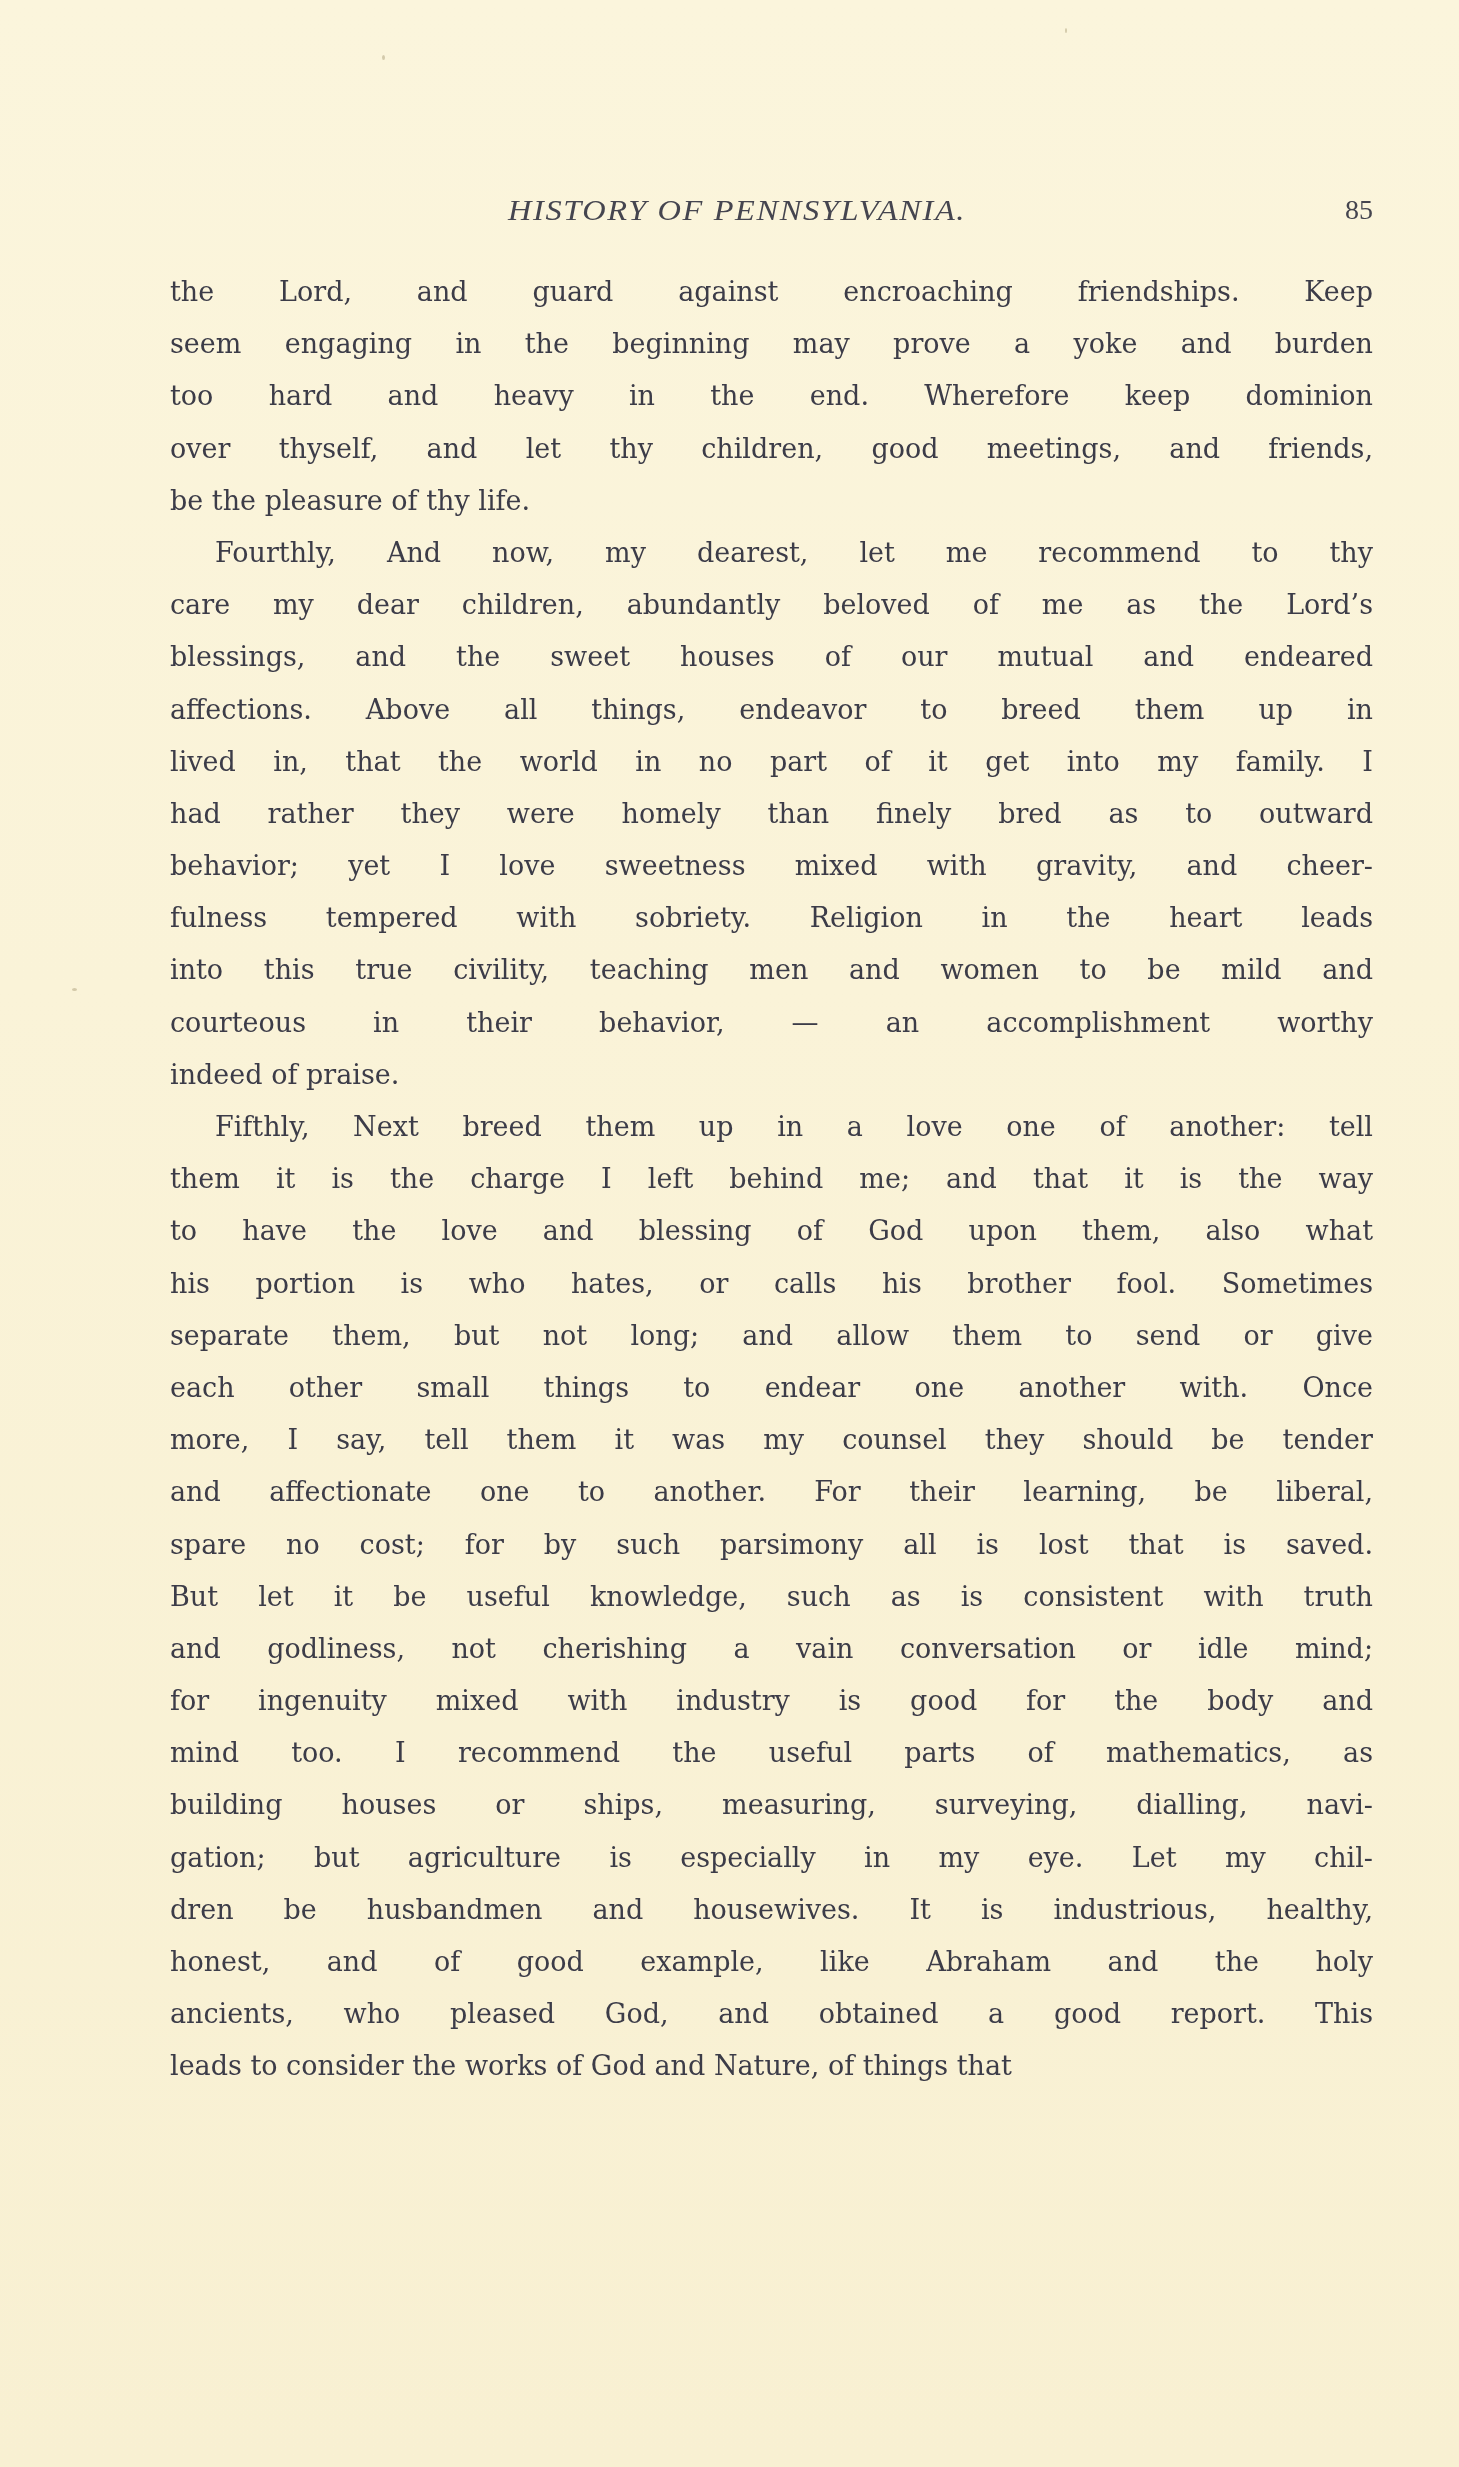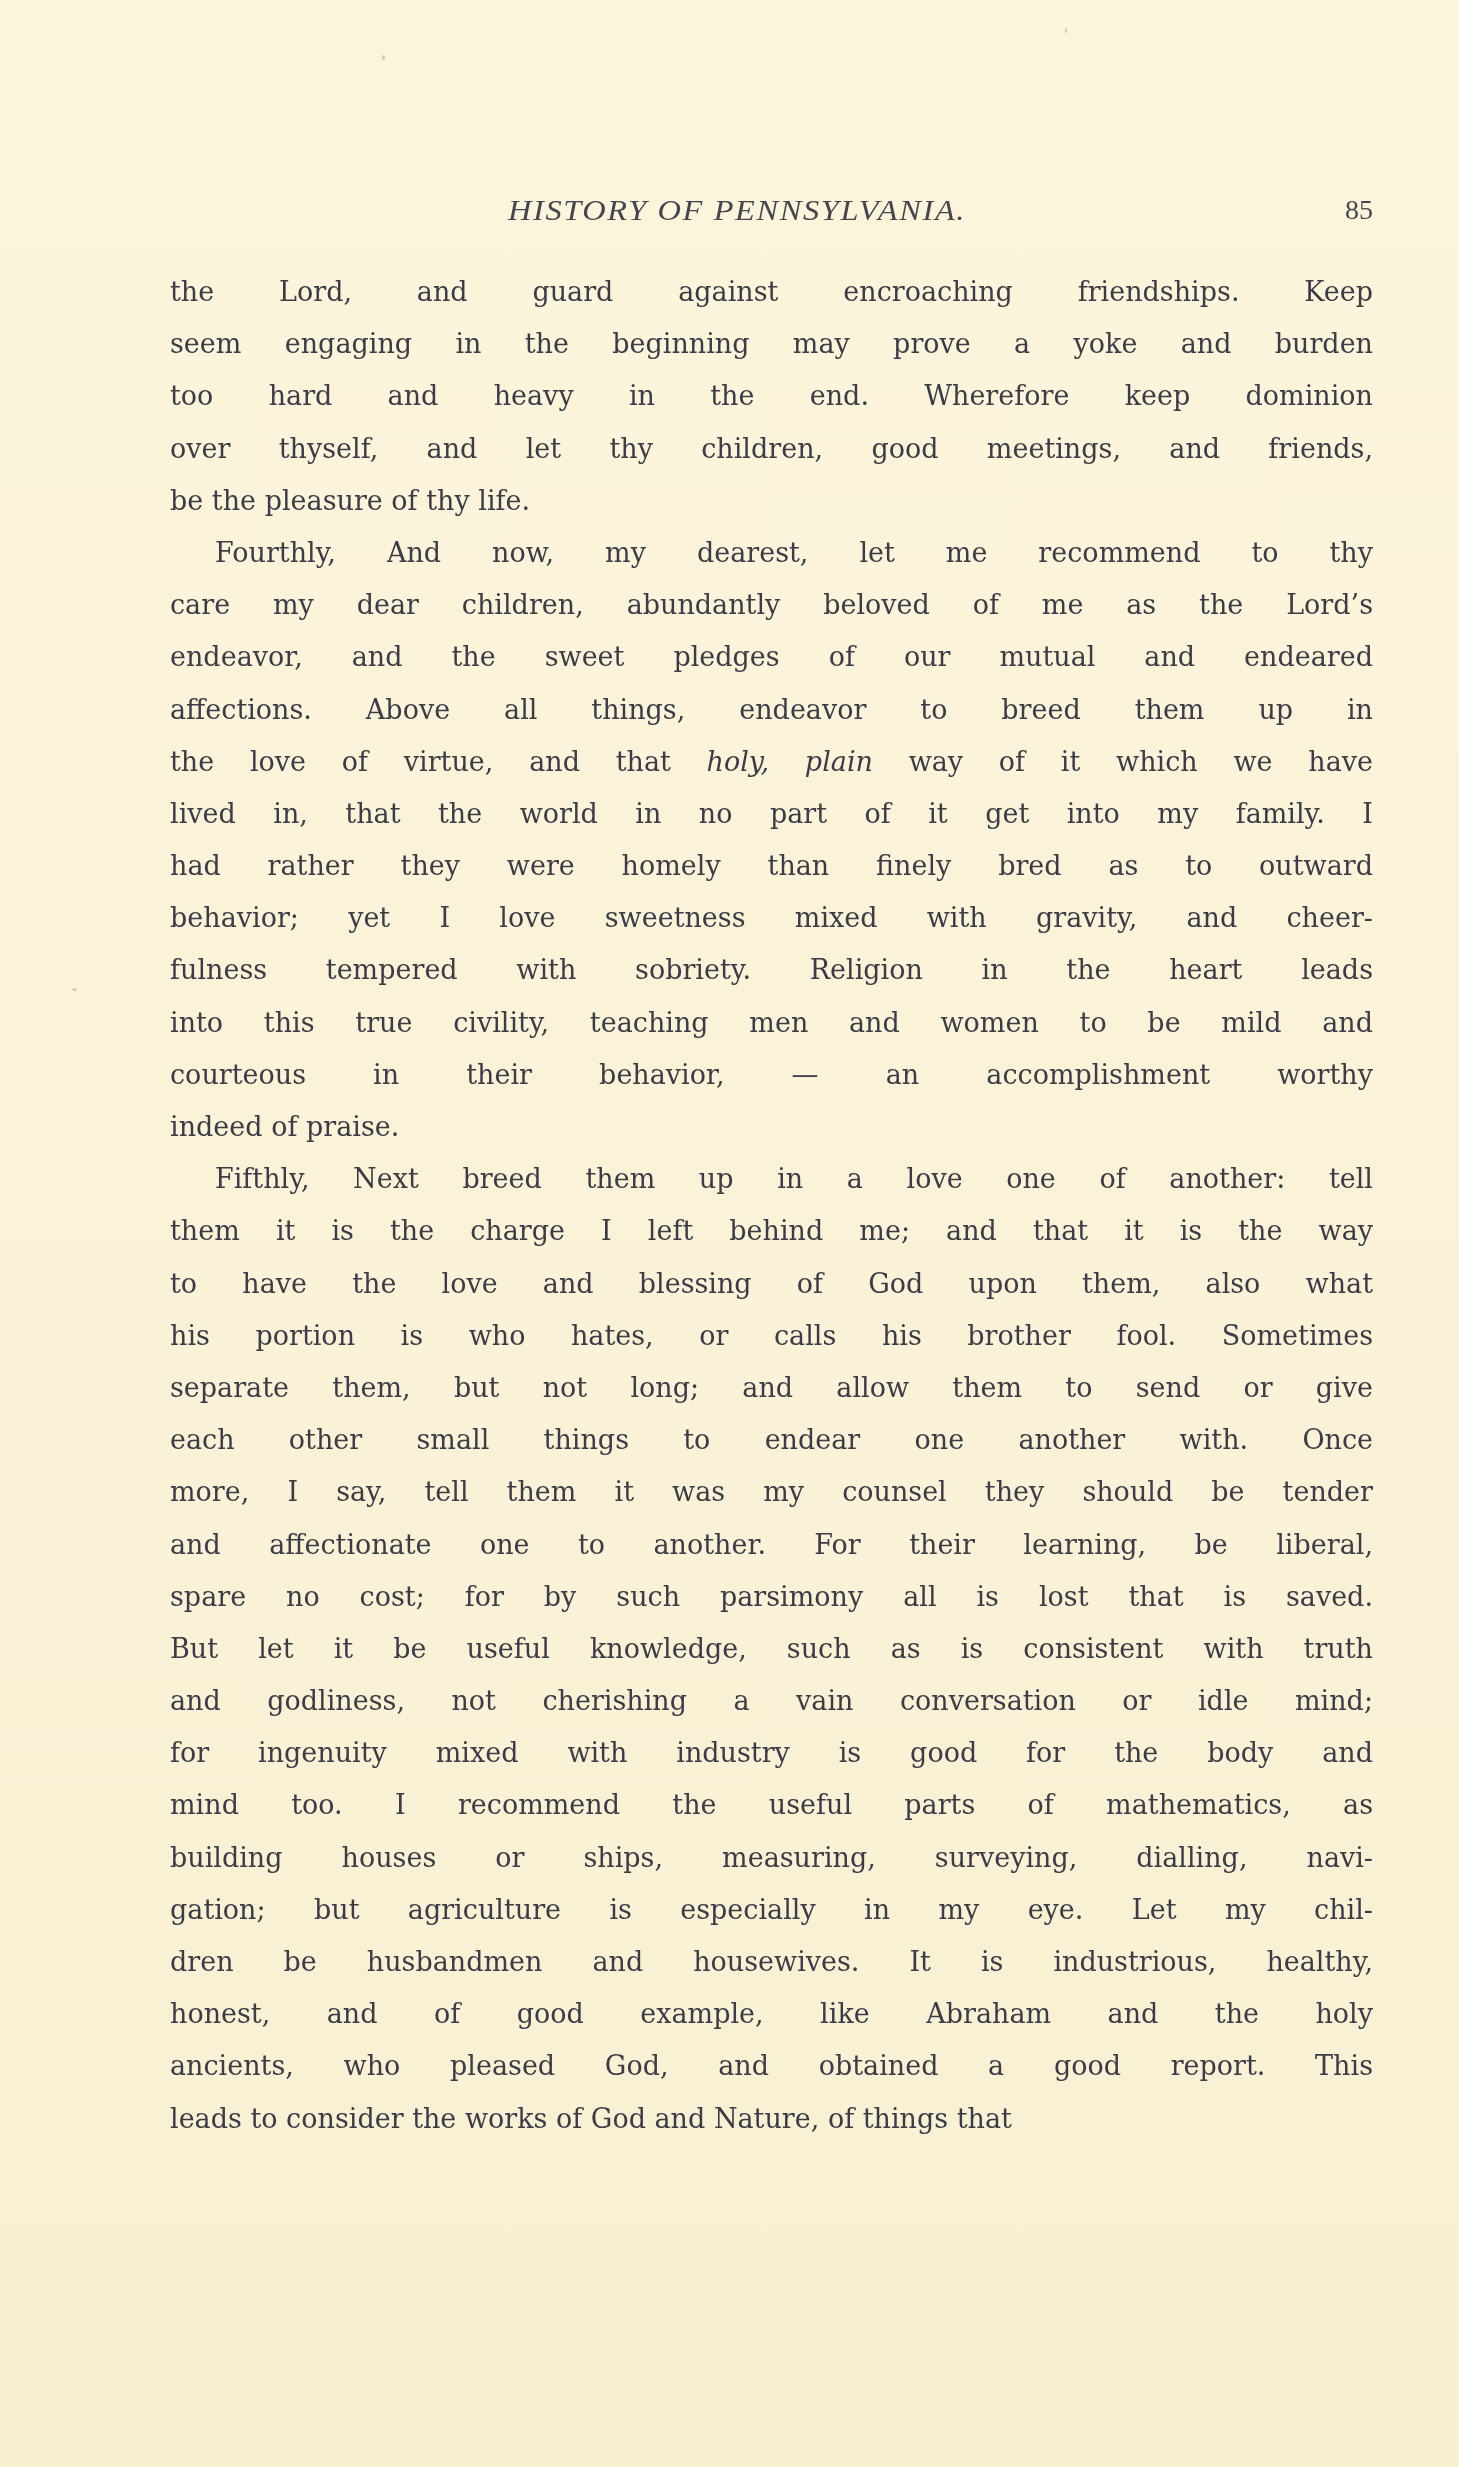--- a/index.html
+++ b/index.html
@@ -99,23 +99,22 @@
       <div>
         <div class="line"><span>the Lord, and guard against encroaching friendships. Keep</span></div>
         <div class="line"><span>seem engaging in the beginning may prove a yoke and burden</span></div>
         <div class="line"><span>too hard and heavy in the end.  Wherefore keep dominion</span></div>
         <div class="line"><span>over thyself, and let thy children, good meetings, and friends,</span></div>
         <div class="line last"><span>be the pleasure of thy life.</span></div>
       </div>
       <div>
         <div class="line indent"><span>Fourthly, And now, my dearest, let me recommend to thy</span></div>
         <div class="line"><span>care my dear children, abundantly beloved of me as the Lord’s</span></div>
-        <div class="line"><span>endeavor, and the sweet pledges of our mutual and endeared</span></div>
+        <div class="line"><span>blessings, and the sweet houses of our mutual and endeared</span></div>
         <div class="line"><span>affections.  Above all things, endeavor to breed them up in</span></div>
-        <div class="line"><span>the love of virtue, and that </span><span class="it">holy, plain</span><span> way of it which we have</span></div>
         <div class="line"><span>lived in, that the world in no part of it get into my family.  I</span></div>
         <div class="line"><span>had rather they were homely than finely bred as to outward</span></div>
         <div class="line"><span>behavior; yet I love sweetness mixed with gravity, and cheer-</span></div>
         <div class="line"><span>fulness tempered with sobriety.  Religion in the heart leads</span></div>
         <div class="line"><span>into this true civility, teaching men and women to be mild and</span></div>
         <div class="line"><span>courteous in their behavior, — an accomplishment worthy</span></div>
         <div class="line last"><span>indeed of praise.</span></div>
       </div>
       <div>
         <div class="line indent"><span>Fifthly, Next breed them up in a love one of another: tell</span></div>

